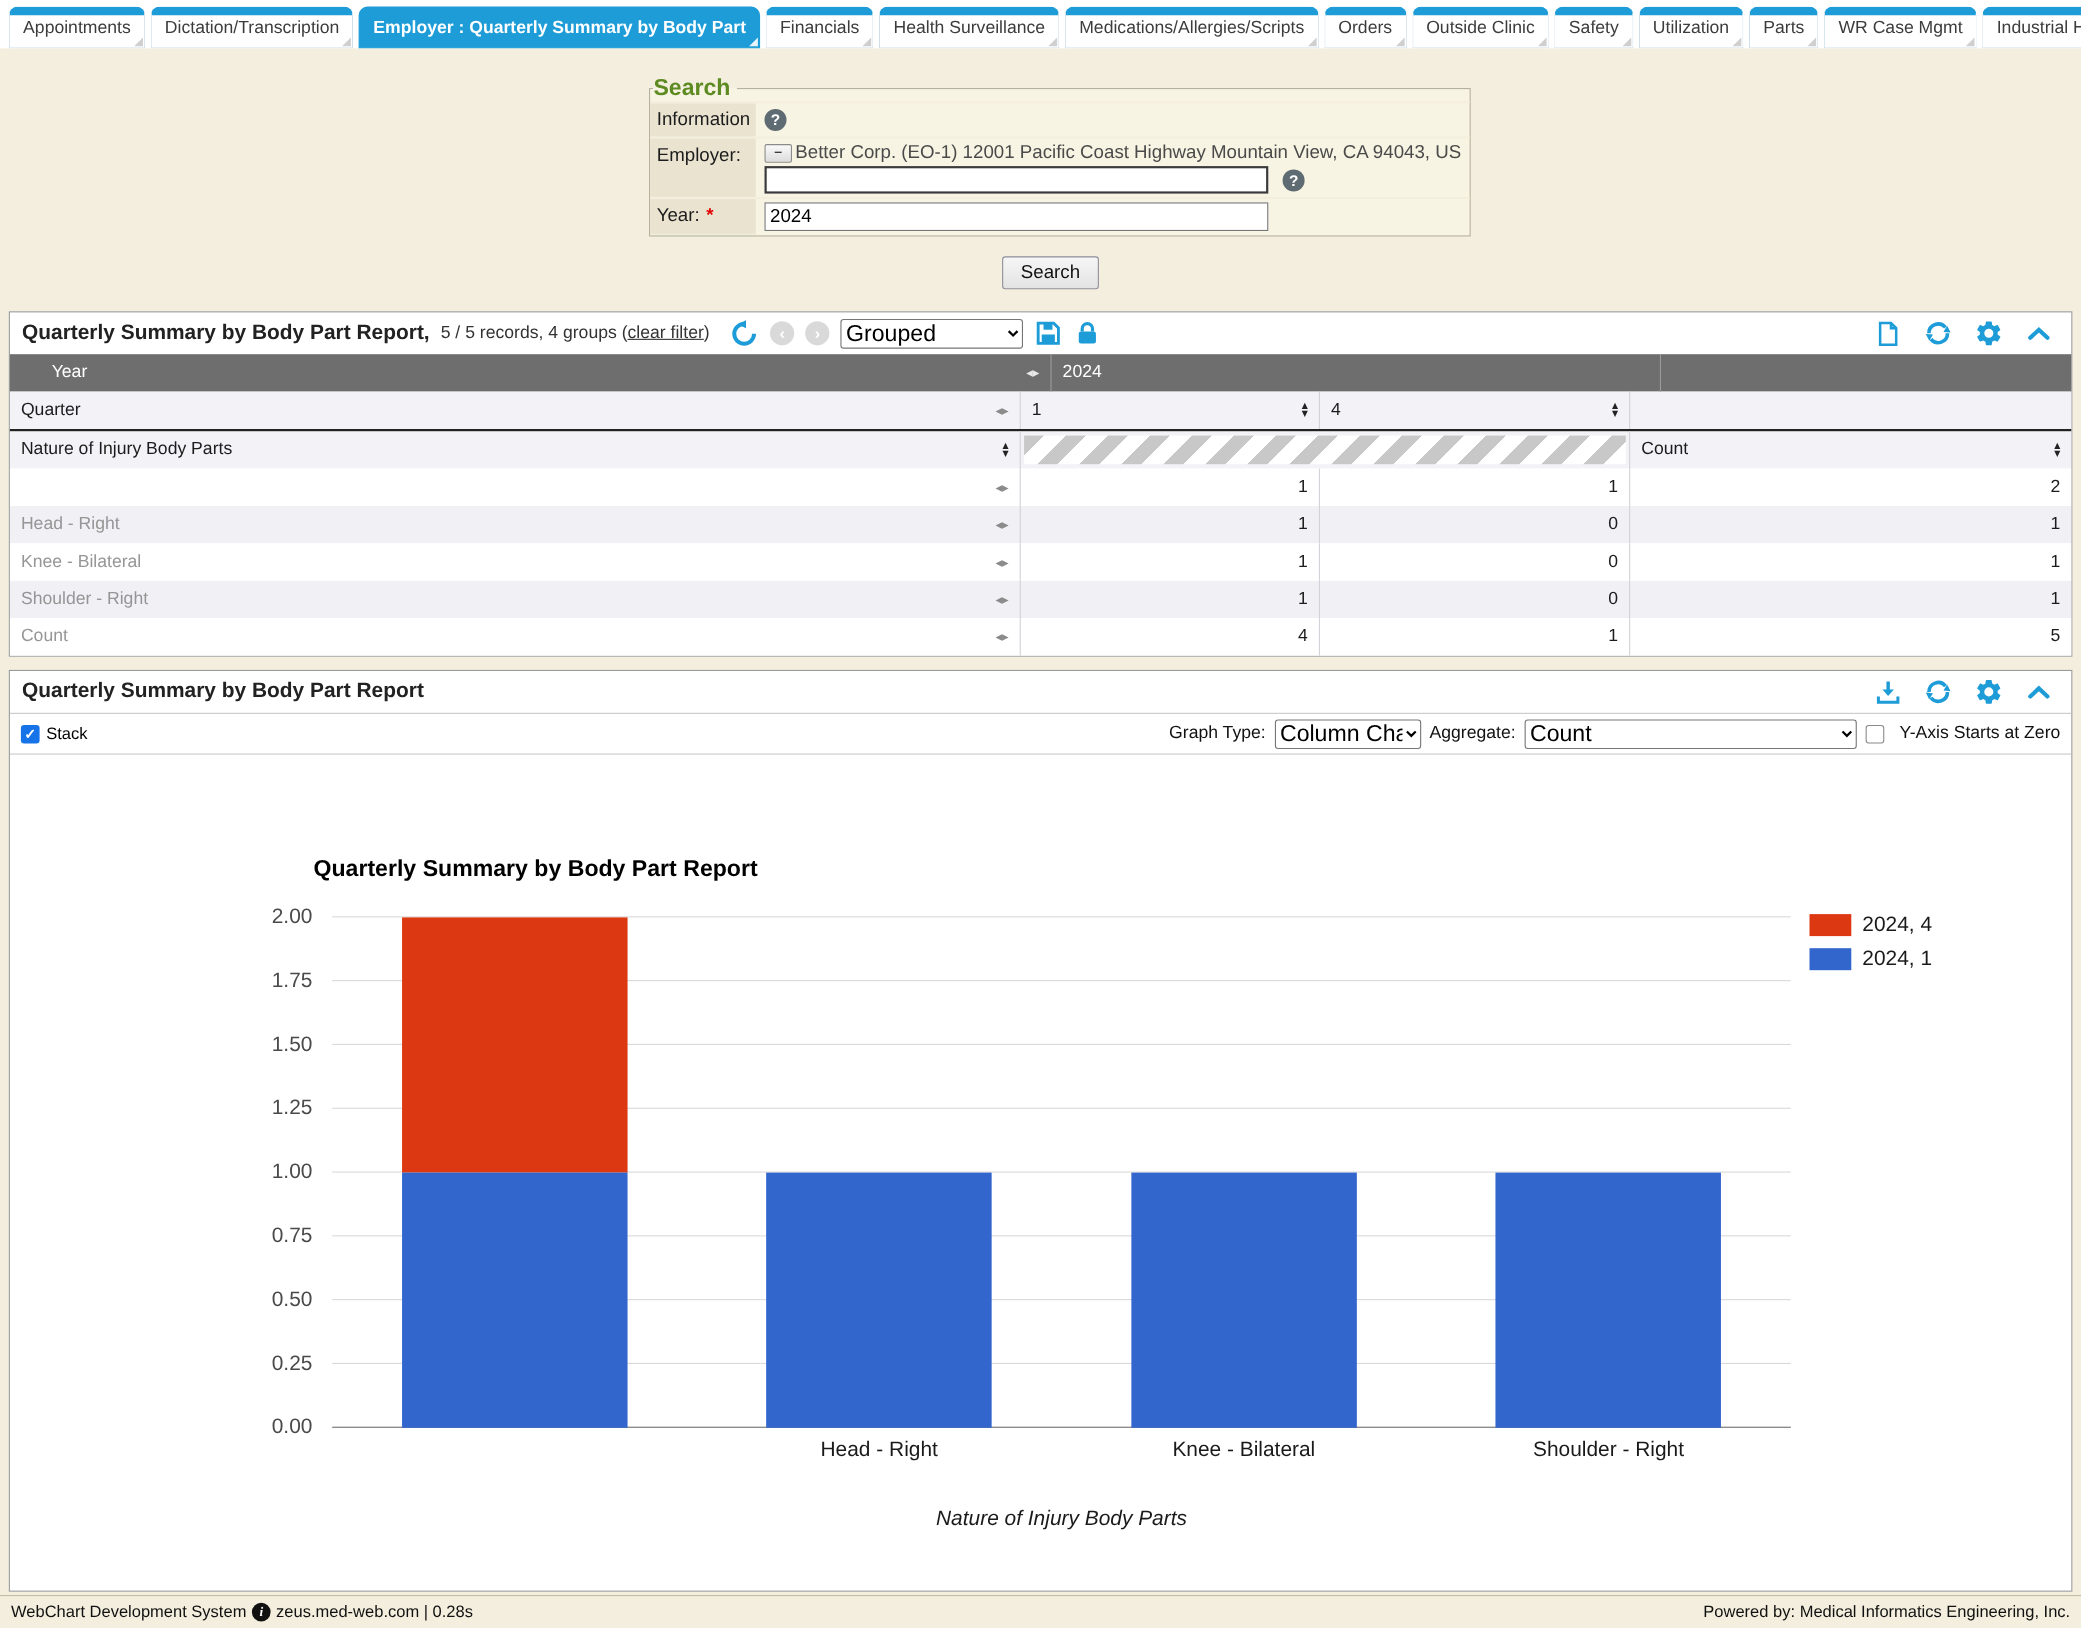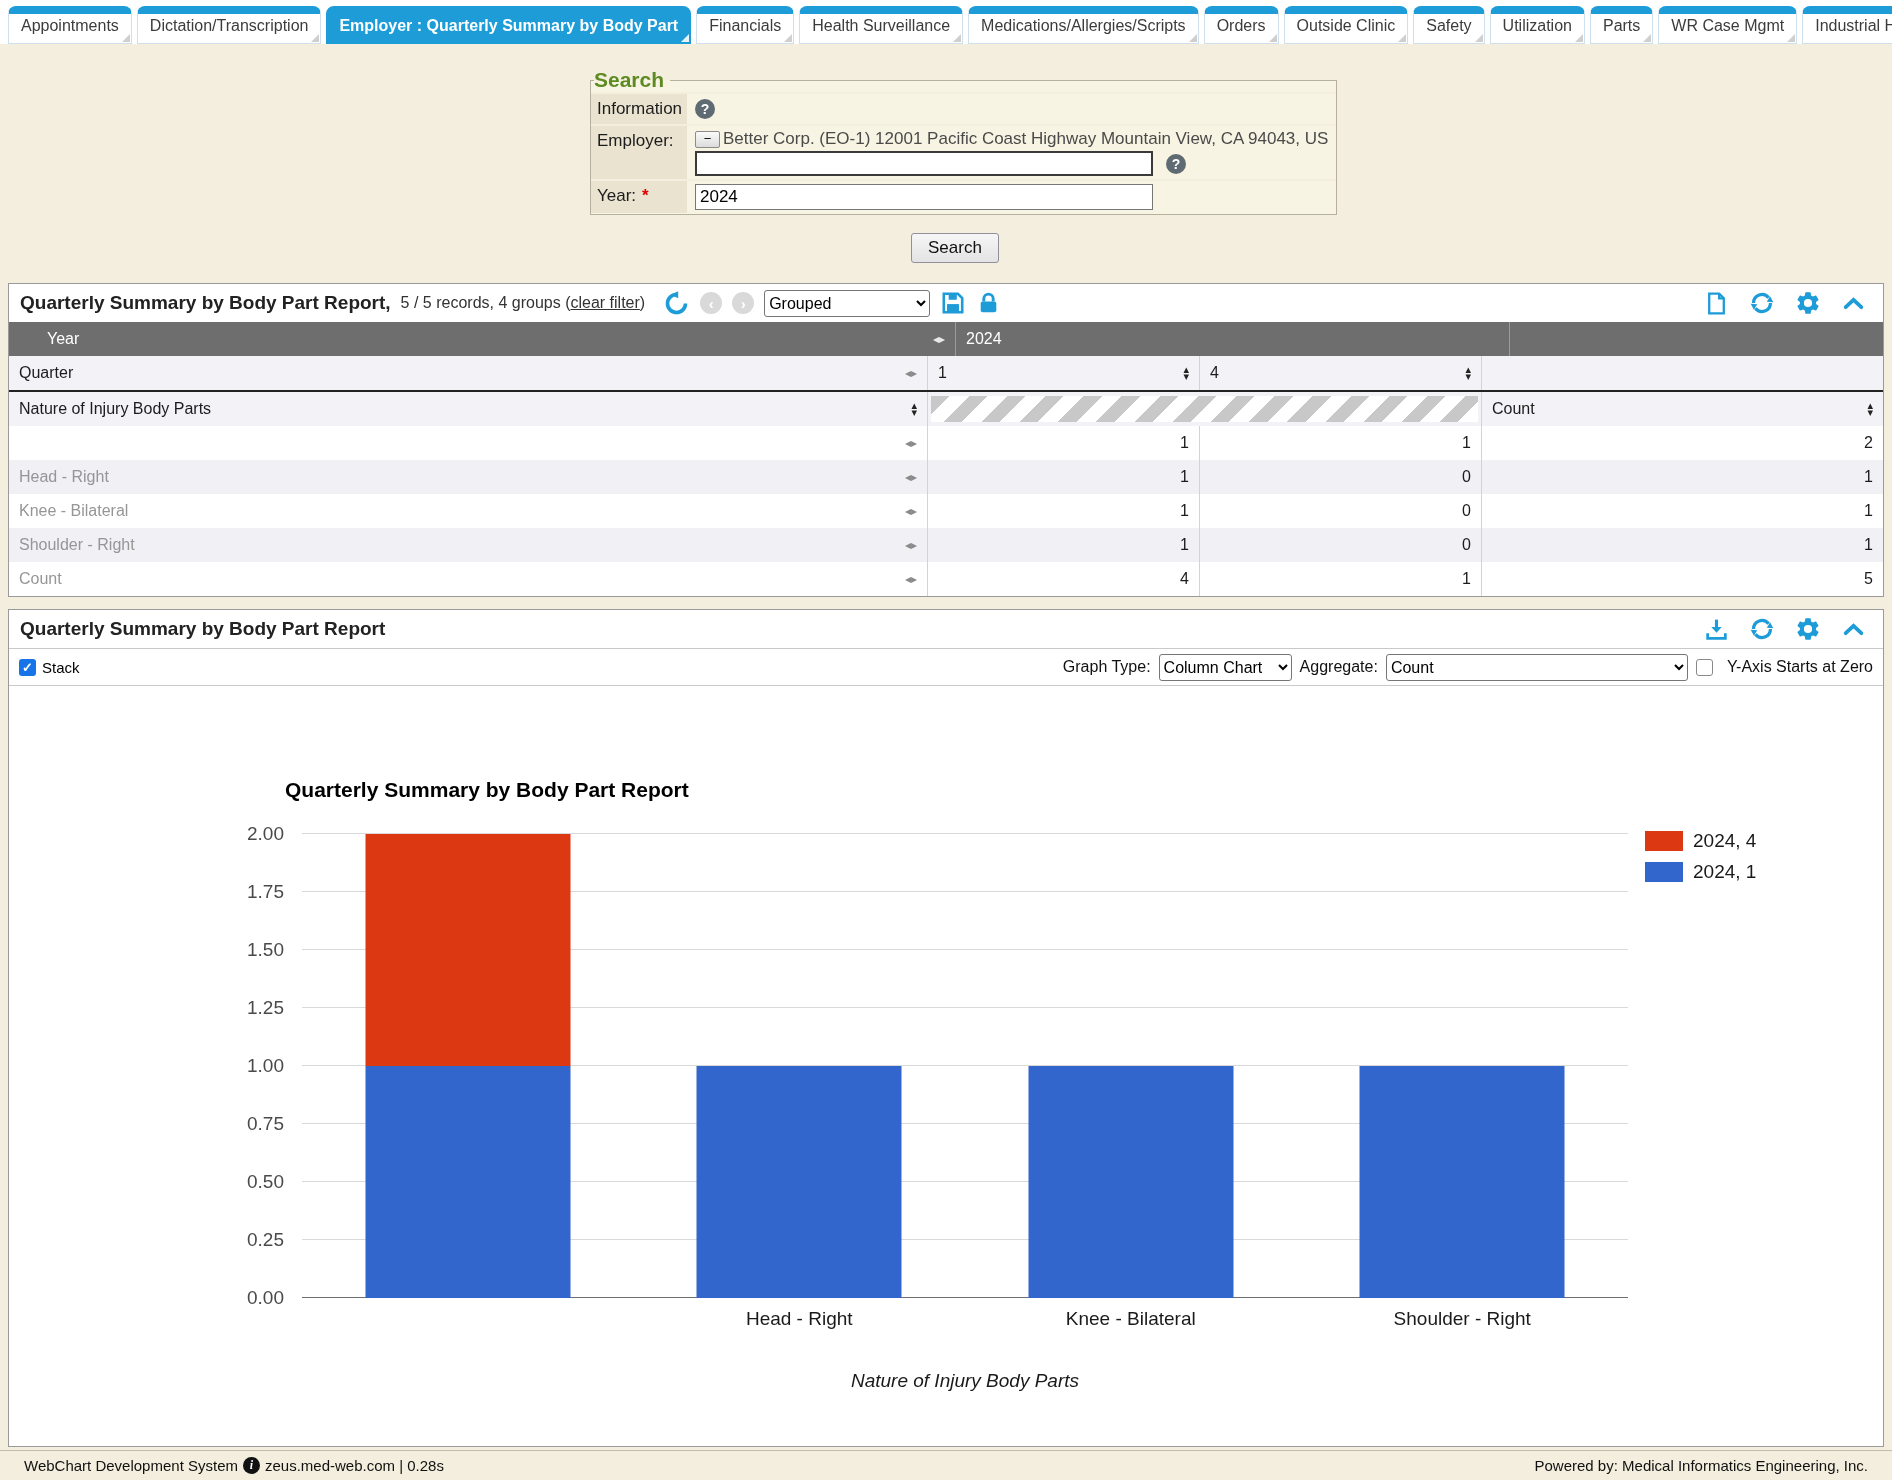--- a/index.html
+++ b/index.html
@@ -29,21 +29,21 @@
   .qicon { width:20px; height:20px; min-width:20px; border-radius:50%; background:#5f6b73; color:#fff;
            font-weight:bold; font-size:14px; display:inline-flex; align-items:center; justify-content:center; }
   .emp-line { display:flex; align-items:center; gap:3px; width:100%; }
   .minus-btn { width:25px; height:17px; border:1px solid #8b8b8b; background:linear-gradient(#fafafa,#dcdcdc);
                font-size:13px; line-height:13px; text-align:center; border-radius:2px; cursor:pointer; }
   .emp-text { color:#4a4a4a; font-size:17px; white-space:nowrap; overflow:hidden; flex:1; }
   .txt-input { width:458px; height:25px; border:2px solid #3a3a3a; background:#fff; font-size:17px;
                font-family:"Liberation Sans",sans-serif; padding:0 4px; }
   .txt-input.thin { border:1px solid #777; height:26px; }
   .req { color:#e00000; font-weight:bold; margin-left:2px; }
-  select { font-family:"Liberation Sans",sans-serif; font-size:16px; height:27px;
+  select { font-family:"Liberation Sans",sans-serif; font-size:21px; height:27px;
            border:1px solid #767676; background:#fff; border-radius:3px; }
   .search-btn { display:block; margin:18px 0 0 911px; padding:4px 16px; font-size:17px; color:#111;
                 background:linear-gradient(#f6f6f6,#e3e3e3); border:1px solid #8f8f9d; border-radius:3px; cursor:pointer; }
 
   
   .panel { margin:20px 8px 0; background:#fff; border:1px solid #9a9a9a; }
   .panel.chart { margin-top:12px; }
   .panel-header { height:38px; display:flex; align-items:center; padding:0 11px; gap:10px; }
   .ph-title { font-weight:bold; font-size:19px; color:#222; }
   .ph-summary { font-size:16px; color:#333; }
@@ -95,21 +95,21 @@
   .xlab { position:absolute; top:calc(100% + 10px); transform:translateX(-50%); font-size:19px; color:#1a1a1a;
           white-space:nowrap; }
   .axis-title { position:absolute; left:293px; width:1326px; top:684px; text-align:center;
                 font-style:italic; font-size:19px; color:#1a1a1a; }
   .legend { position:absolute; left:1636px; top:144px; display:flex; flex-direction:column; gap:9px; }
   .leg-item { display:flex; align-items:center; gap:10px; font-size:19px; color:#1a1a1a; }
   .swatch { width:38px; height:20px; }
 
   
   .footer { position:absolute; left:0; right:0; bottom:0; height:30px; background:#f3eedd;
-            border-top:1px solid #c2bda9; display:flex; align-items:center; padding:0 24px; font-size:15px; color:#111; }
+            border-top:1px solid #c2bda9; display:flex; align-items:center; padding:0 10px; font-size:15px; color:#111; }
   .info-circle { width:17px; height:17px; border-radius:50%; background:#111; color:#fff; font-size:12px;
                  font-family:"Liberation Serif",serif; font-style:italic; font-weight:bold;
                  display:inline-flex; align-items:center; justify-content:center; margin:0 5px; }
   .foot-right { margin-left:auto; }
   svg { display:block; }
 </style>
 </head>
 <body>
 
 <div class="tabbar">

